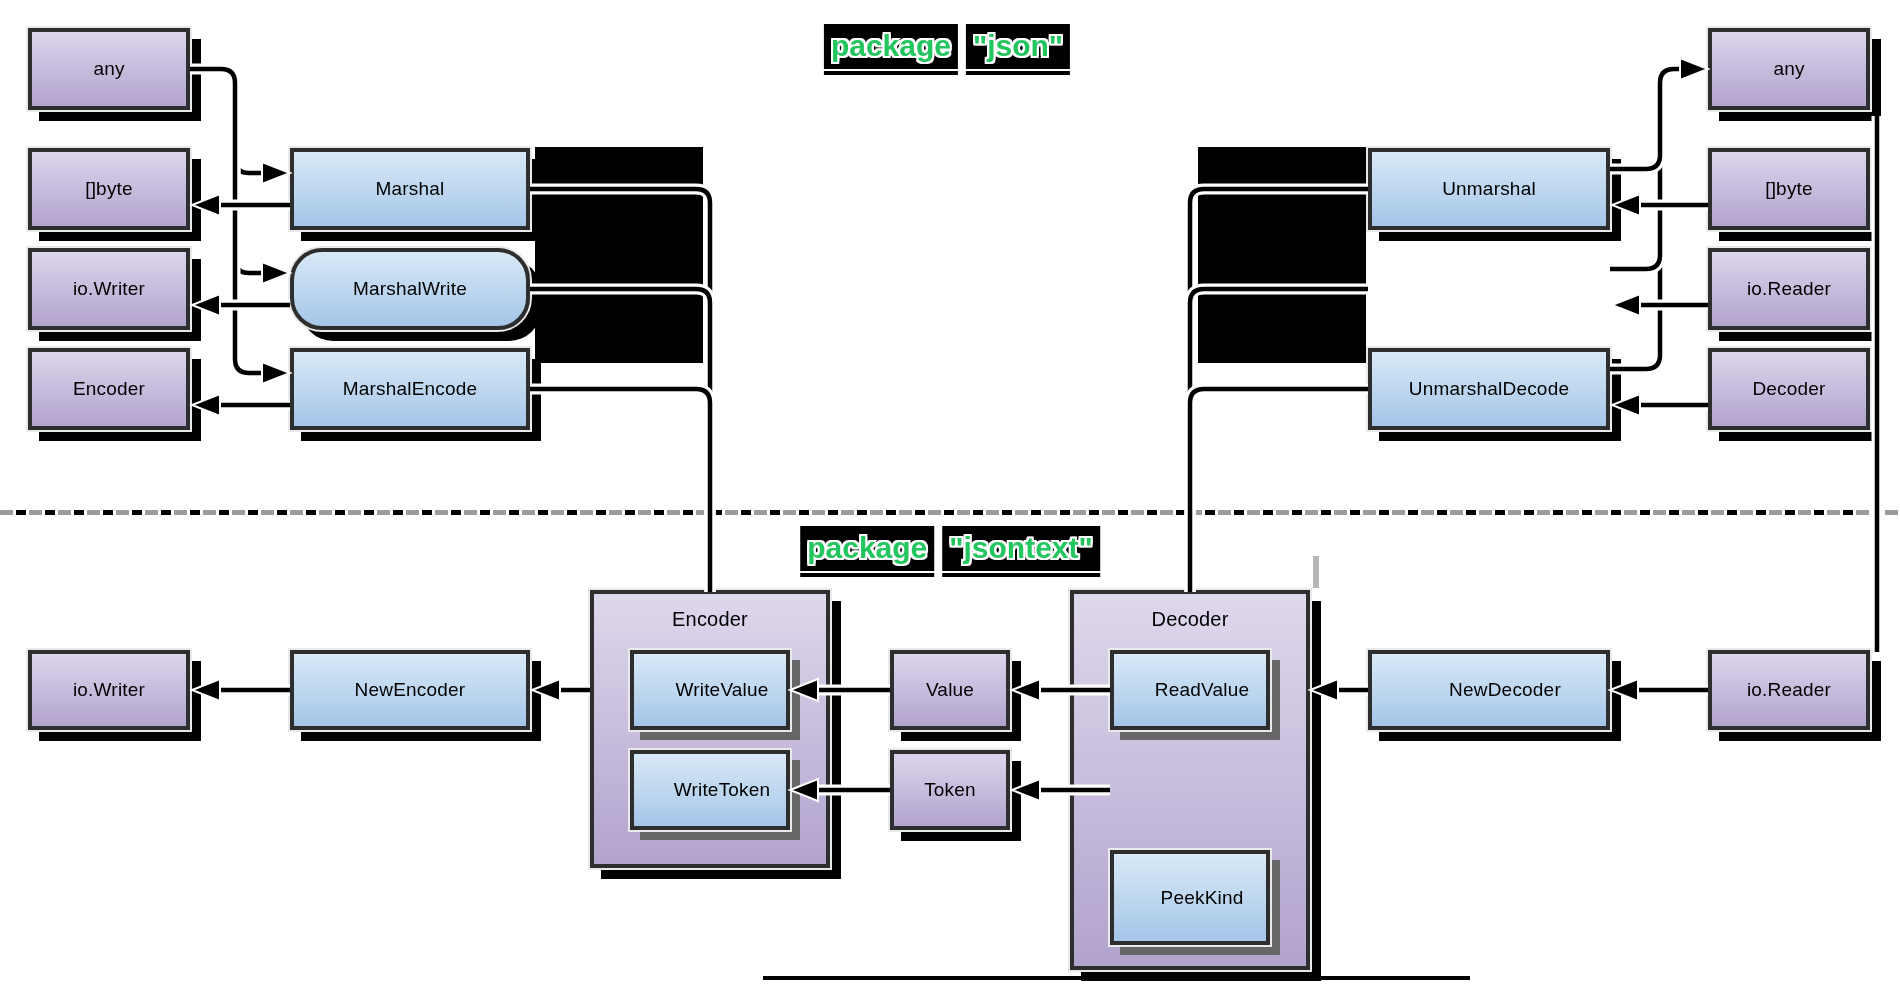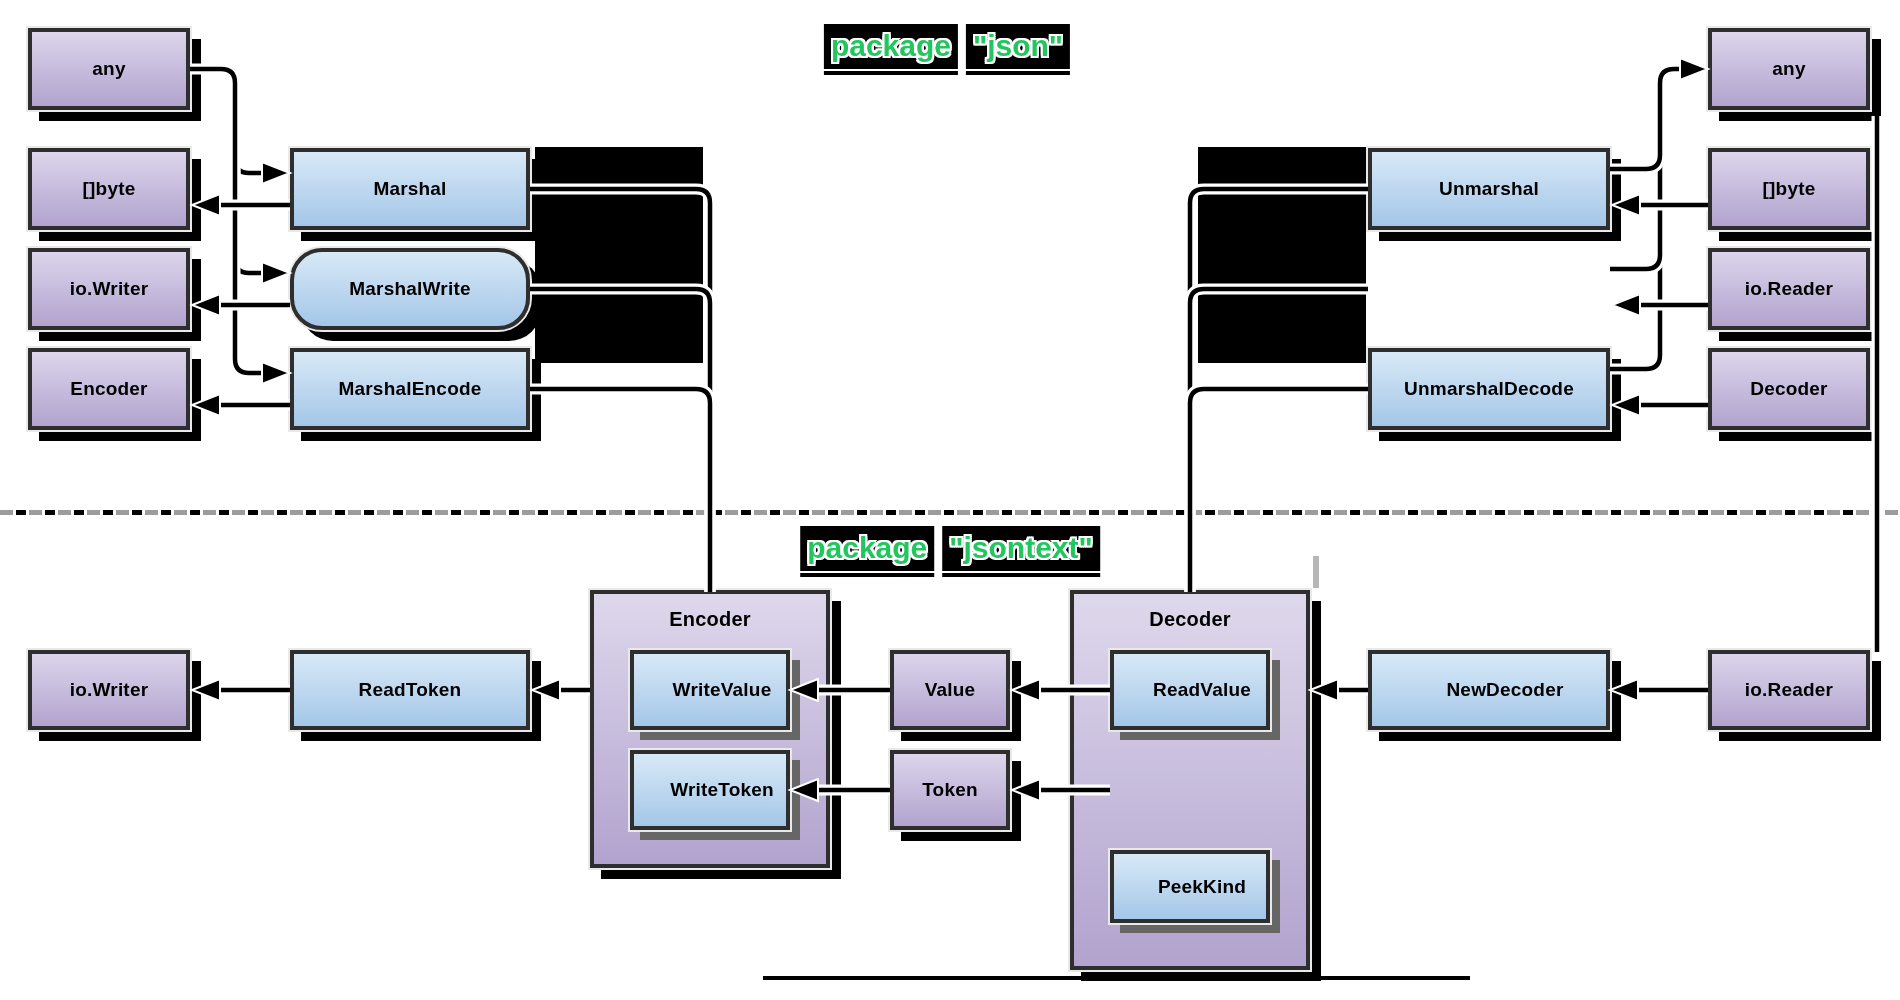--- a/index.html
+++ b/index.html
@@ -2,21 +2,21 @@
 <html><head>
 <meta charset="utf-8">
 <style>
   html,body{margin:0;padding:0;background:#fff;}
   .stage{position:relative;width:1900px;height:1000px;background:#ffffff;overflow:hidden;
          font-family:"Liberation Sans",sans-serif;}
 
   
   .node{position:absolute;box-sizing:border-box;border:4px solid #2e2e2e;
         display:flex;align-items:center;justify-content:center;
-        font-weight:bold;font-size:19px;color:#000;letter-spacing:.2px;
+        font-weight:normal;font-size:19px;color:#000;letter-spacing:.2px;
         box-shadow:0 0 0 2px #e9e9e9, 11px 11px 0 0 #000;z-index:2;}
   .type{background:linear-gradient(180deg,#dcd5ec 0%,#b2a3ce 100%);}
   .func{background:linear-gradient(180deg,#d8e9f7 0%,#a4c6e8 100%);}
   .container{z-index:1;align-items:flex-start;font-size:20px;padding-top:14px;
         background:linear-gradient(180deg,#ded8ec 0%,#b2a3ce 100%);}
   .child{box-shadow:0 0 0 2px #e9e9e9, 10px 10px 0 0 #666;z-index:2;padding-left:24px;}
 
   
   .title{position:absolute;z-index:4;font-weight:bold;font-size:30px;white-space:nowrap;
          transform:translateX(-50%);}
@@ -61,36 +61,36 @@
 
   <div class="node func" style="left:1368px;top:148px;width:242px;height:82px;">Unmarshal</div>
   <div class="node func" style="left:1368px;top:348px;width:242px;height:82px;">UnmarshalDecode</div>
 
   <div class="node type" style="left:1708px;top:28px;width:162px;height:82px;">any</div>
   <div class="node type" style="left:1708px;top:148px;width:162px;height:82px;">[]byte</div>
   <div class="node type" style="left:1708px;top:248px;width:162px;height:82px;">io.Reader</div>
   <div class="node type" style="left:1708px;top:348px;width:162px;height:82px;">Decoder</div>
 
   <div class="node type" style="left:28px;top:650px;width:162px;height:80px;">io.Writer</div>
-  <div class="node func" style="left:290px;top:650px;width:240px;height:80px;">ReadToken</div>
+  <div class="node func" style="left:290px;top:650px;width:240px;height:80px;">NewEncoder</div>
 
   <div class="node container" style="left:590px;top:590px;width:240px;height:278px;">
     <span>Encoder</span>
   </div>
   <div class="node func child" style="left:630px;top:650px;width:160px;height:80px;">WriteValue</div>
   <div class="node func child" style="left:630px;top:750px;width:160px;height:80px;">WriteToken</div>
 
   <div class="node type" style="left:890px;top:650px;width:120px;height:80px;">Value</div>
   <div class="node type" style="left:890px;top:750px;width:120px;height:80px;">Token</div>
 
   <div class="node container" style="left:1070px;top:590px;width:240px;height:380px;">
     <span>Decoder</span>
   </div>
   <div class="node func child" style="left:1110px;top:650px;width:160px;height:80px;">ReadValue</div>
-  <div class="node func child" style="left:1110px;top:850px;width:160px;height:73px;">PeekKind</div>
+  <div class="node func child" style="left:1110px;top:850px;width:160px;height:95px;">PeekKind</div>
 
   <div class="node func" style="left:1368px;top:650px;width:242px;height:80px;padding-left:32px;">NewDecoder</div>
   <div class="node type" style="left:1708px;top:650px;width:162px;height:80px;">io.Reader</div>
 
   <svg class="svglayer" viewBox="0 0 1900 1000">
 
     <rect x="535" y="147" width="168" height="216" fill="#000"></rect>
     <rect x="1198" y="147" width="168" height="216" fill="#000"></rect>
 
     <rect x="1313" y="556" width="6" height="32" fill="#b7b7b7"></rect>

